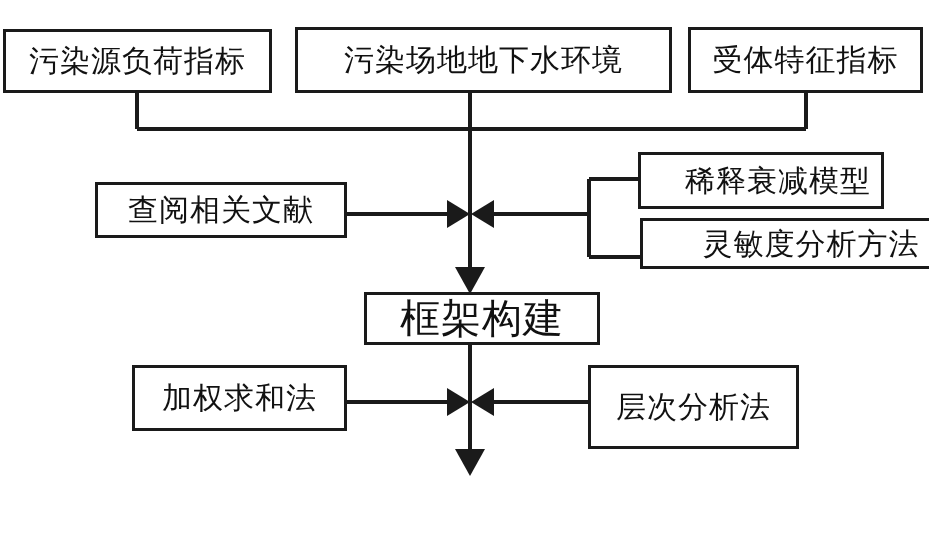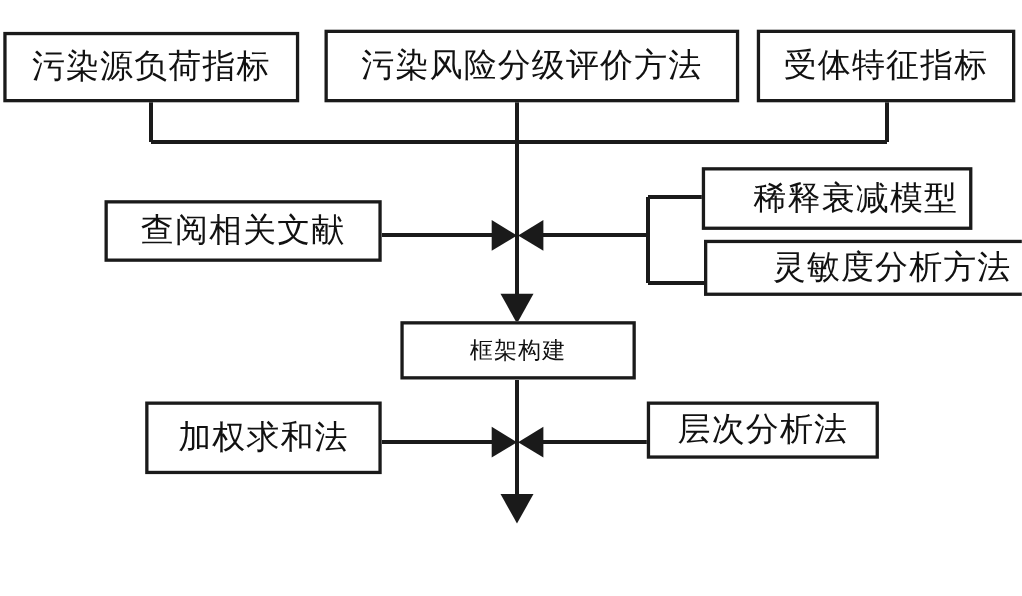--- a/index.html
+++ b/index.html
@@ -42,23 +42,23 @@
     width: 100%;
     white-space: pre-line;
   }
   
   #node-source-load      { left: 3px;   top: 5px;   width: 269px; height: 64px; font-size: 30px; }
   #node-release-prob     { left: 295px; top: 3px;   width: 377px; height: 66px; font-size: 30px; }
   #node-receptor         { left: 688px; top: 3px;   width: 235px; height: 66px; font-size: 30px; }
   #node-literature       { left: 95px;  top: 158px; width: 252px; height: 56px; font-size: 30px; }
   #node-dilution-model   { left: 638px; top: 128px; width: 246px; height: 57px; font-size: 30px; padding-left: 34px; }
   #node-sensitivity      { left: 640px; top: 194px; width: 342px; height: 51px; font-size: 30px; }
-  #node-framework        { left: 364px; top: 268px; width: 214px; height: 53px; font-size: 21px; }
+  #node-framework        { left: 364px; top: 268px; width: 236px; height: 53px; font-size: 40px; }
   #node-weighted-sum     { left: 132px; top: 341px; width: 215px; height: 66px; font-size: 30px; }
-  #node-ahp              { left: 588px; top: 341px; width: 211px; height: 52px; font-size: 30px; }
+  #node-ahp              { left: 588px; top: 341px; width: 211px; height: 84px; font-size: 30px; }
   #node-result           { left: 265px; top: 435px; width: 415px; height: 100px; font-size: 30px; }
   #node-result .node-label { line-height: 1.28; }
 </style>
 </head>
 <body>
 
 <div id="canvas">
 
   <svg id="svg-layer" viewBox="0 0 929 542" xmlns="http://www.w3.org/2000/svg">
     <g stroke="#1a1a1a" stroke-width="3.5" fill="none" shape-rendering="crispEdges">
@@ -97,21 +97,21 @@
 
       <polygon points="455,425 485,425 470,452"></polygon>
     </g>
   </svg>
 
   <div class="node" id="node-source-load">
     <span class="node-label">污染源负荷指标</span>
   </div>
 
   <div class="node" id="node-release-prob">
-    <span class="node-label">污染风险分级评价方法</span>
+    <span class="node-label">污染场地地下水环境</span>
   </div>
 
   <div class="node" id="node-receptor">
     <span class="node-label">受体特征指标</span>
   </div>
 
   <div class="node" id="node-literature">
     <span class="node-label">查阅相关文献</span>
   </div>
 

